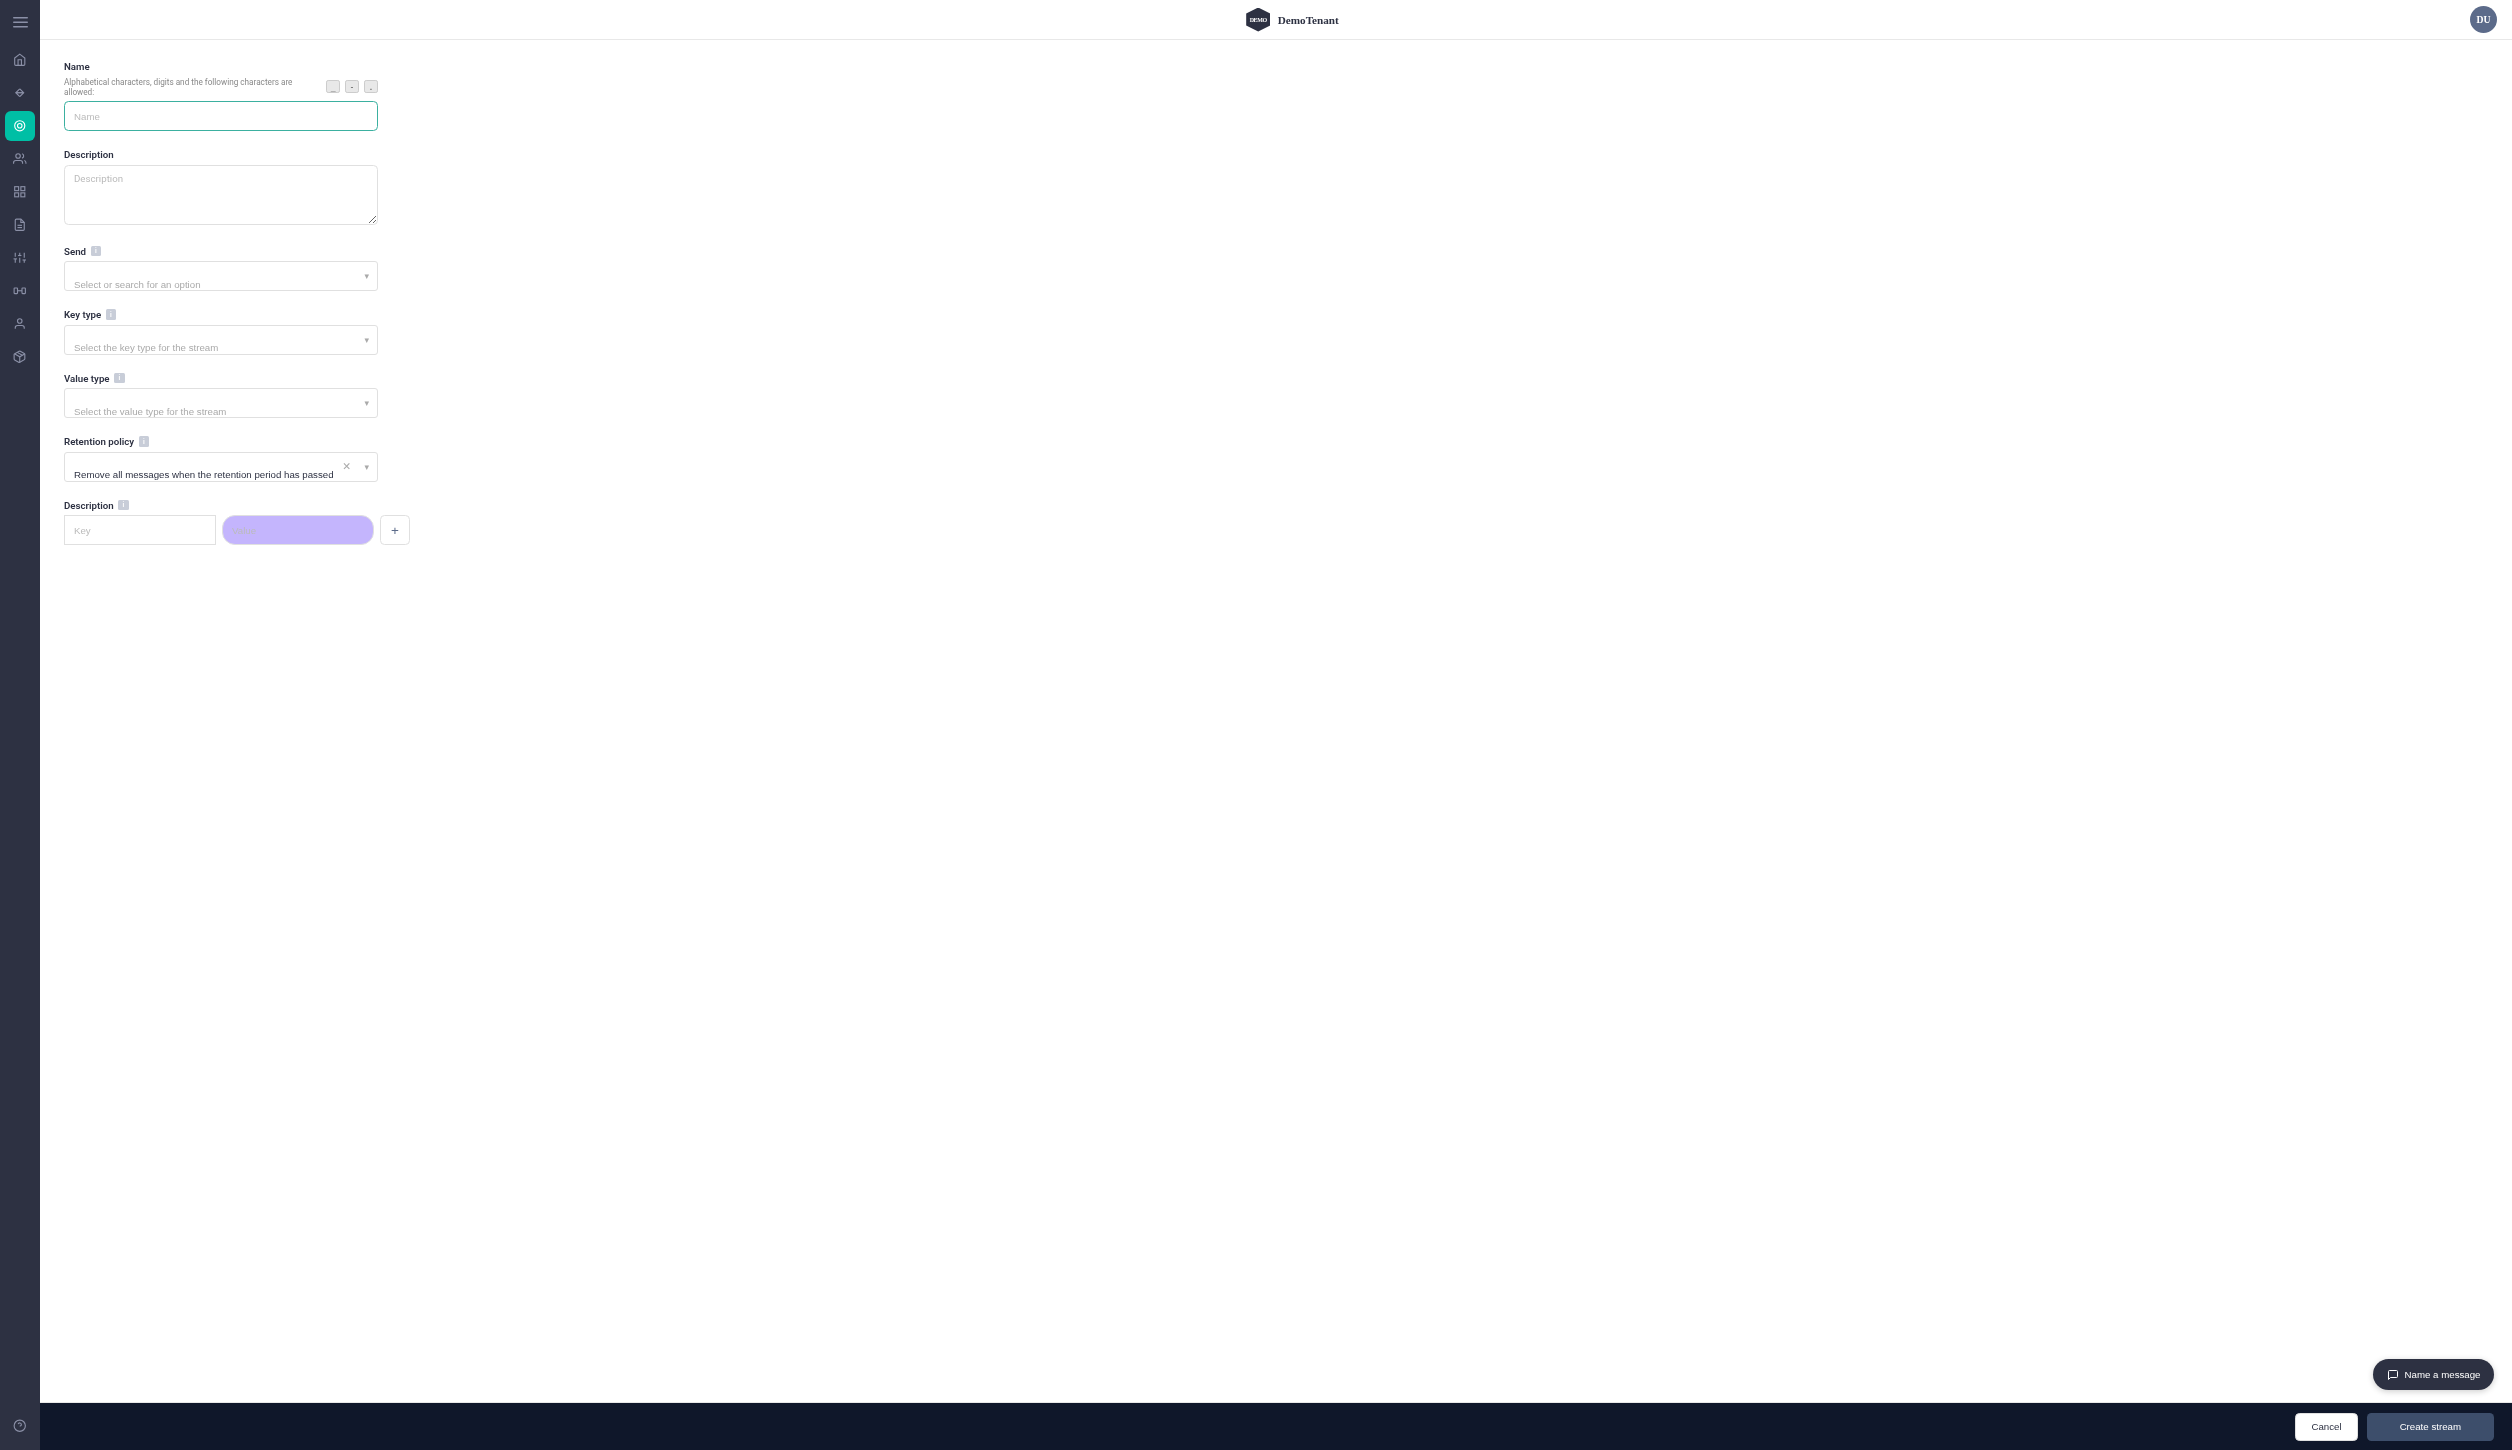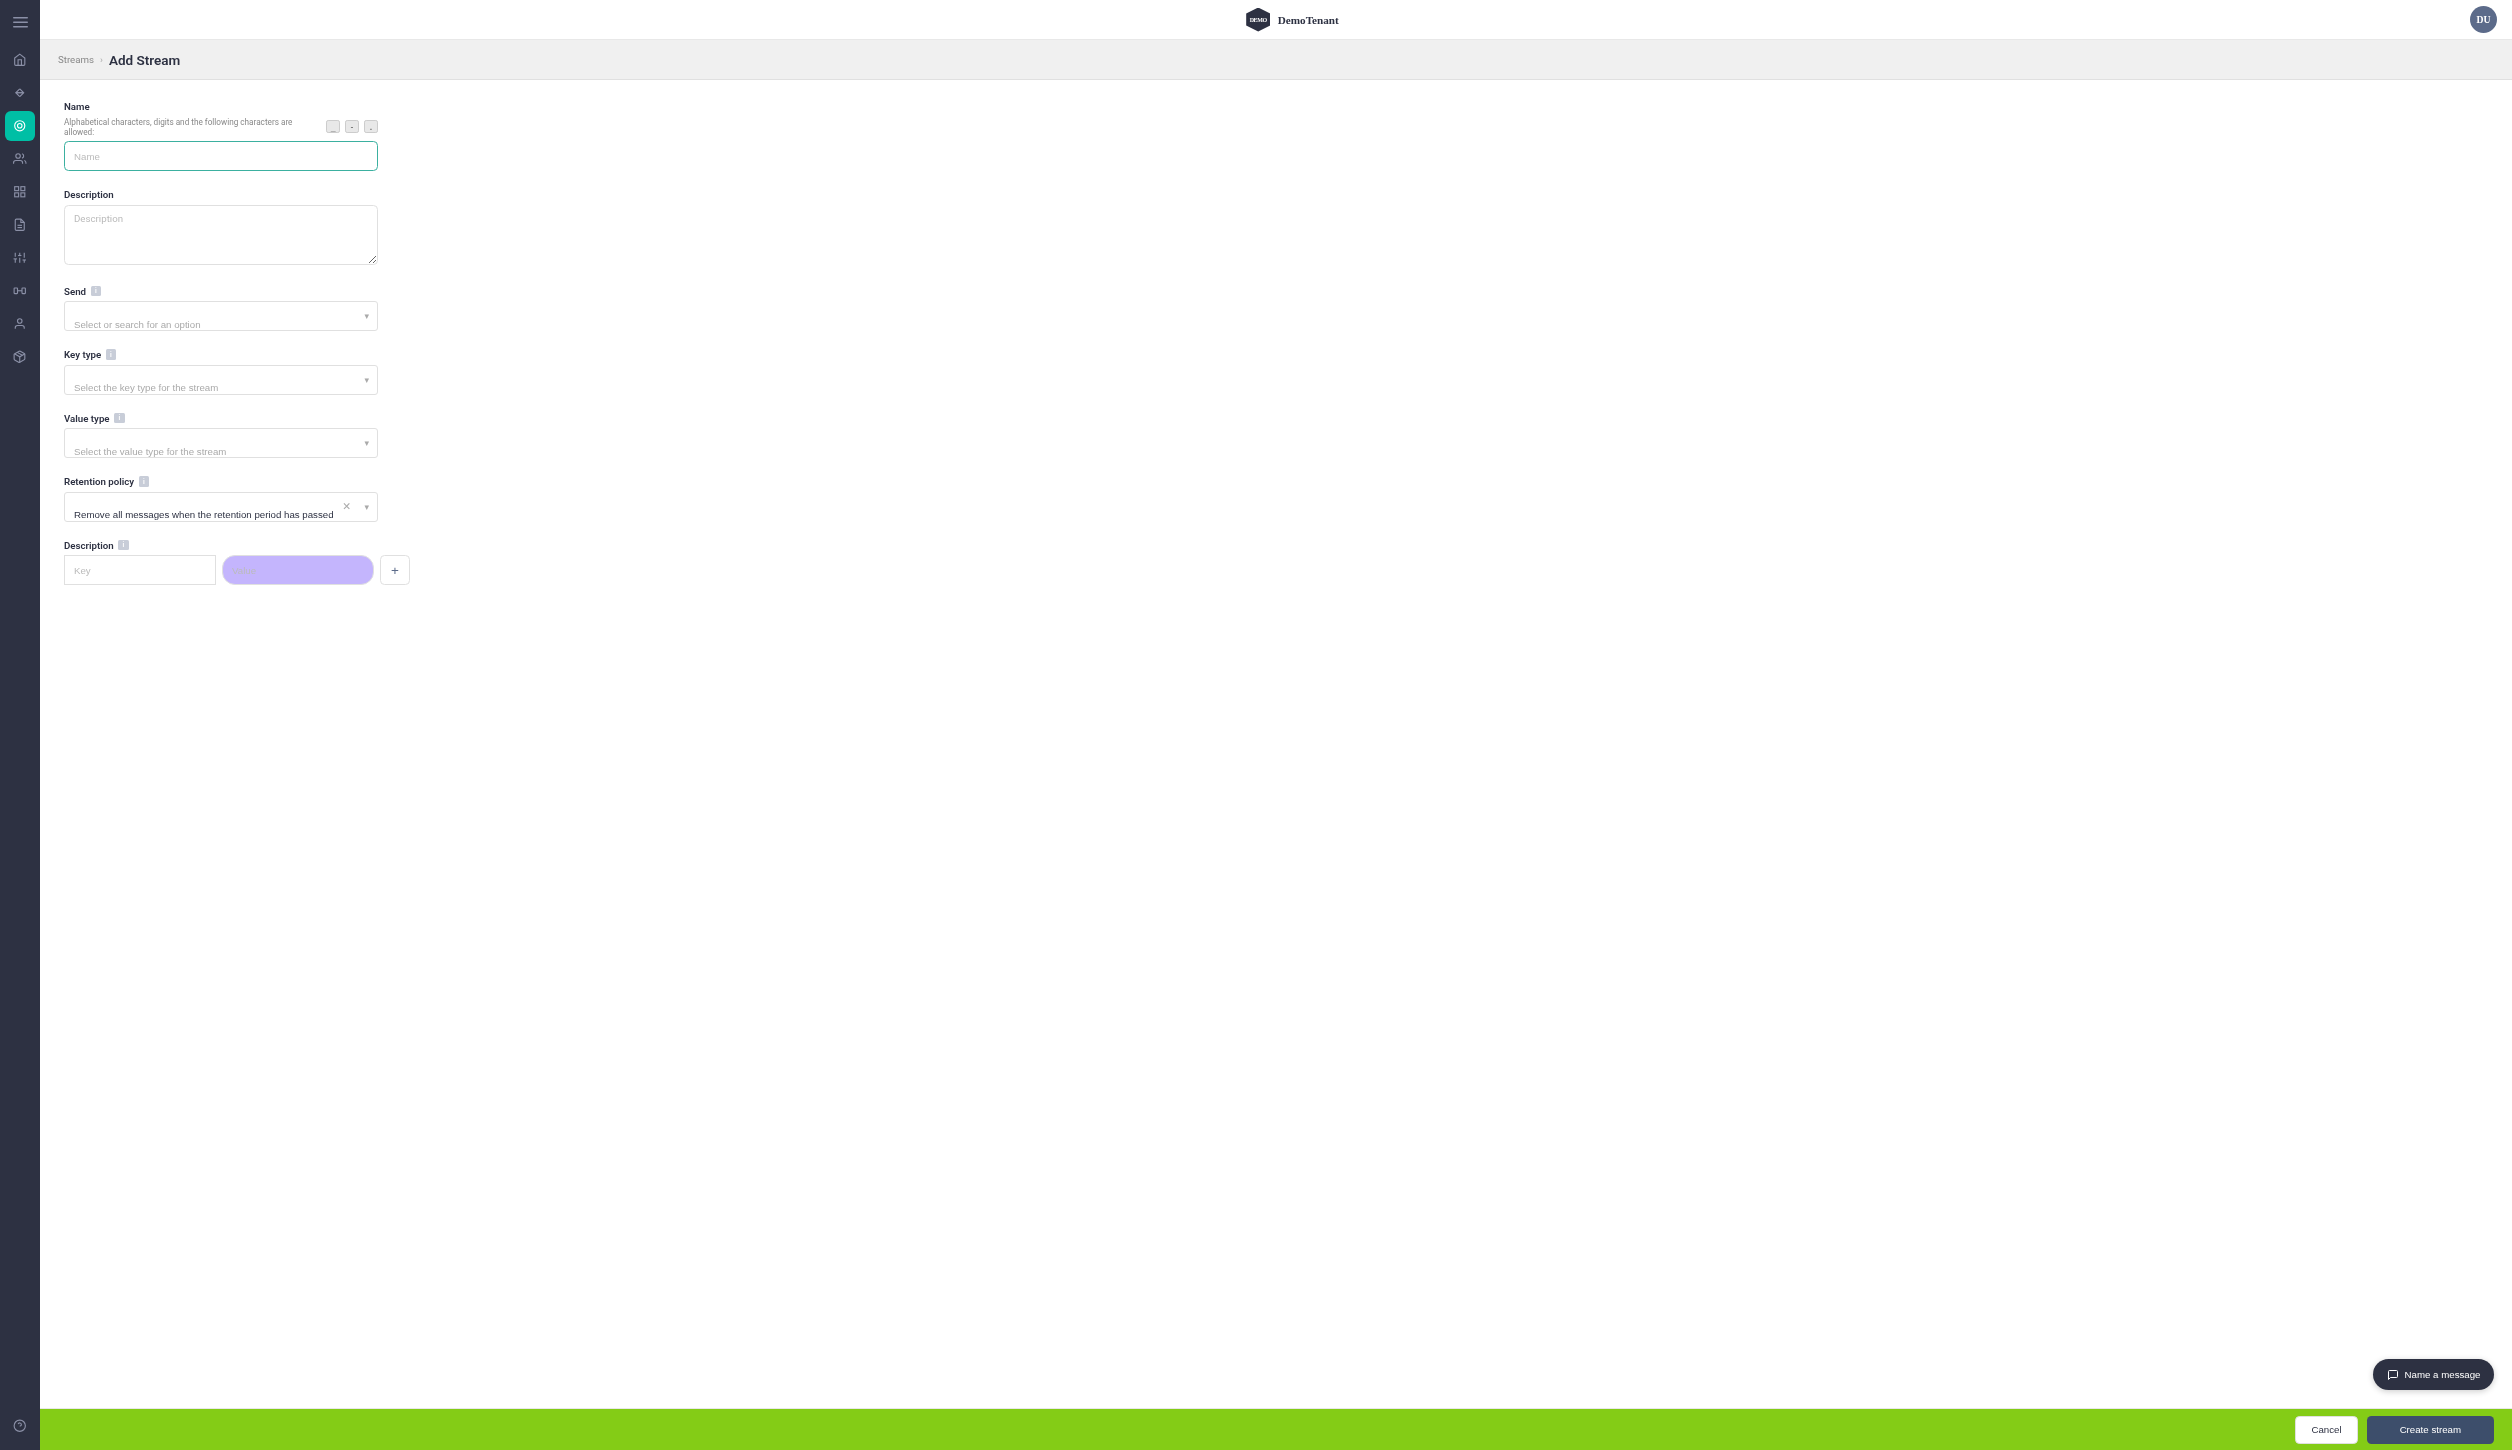--- a/index.html
+++ b/index.html
@@ -291,22 +291,22 @@
       align-items: center;
       justify-content: center;
       cursor: pointer;
       font-size: 13.5px;
       color: #5c6b8a;
       flex-shrink: 0;
     }
 
     
     .footer-bar {
-      height: 42px;
-      background: #84cc16;
+      height: 48px;
+      background: #0f172a;
       border-top: 0.7px solid #e8e8e8;
       display: flex;
       align-items: center;
       justify-content: flex-end;
       padding: 0 18px;
       gap: 9px;
       flex-shrink: 0;
     }
     .btn-cancel {
       height: 28px;
@@ -459,25 +459,20 @@
     <div style="width:60px;"></div>
     <div class="header-center">
       <div class="header-logo-badge">
         <span style="font-size:6px;font-weight:bold;letter-spacing:-0.4px;">DEMO</span>
       </div>
       <span class="header-tenant">DemoTenant</span>
     </div>
     <div class="header-avatar">DU</div>
   </div>
 
-  <div class="breadcrumb-bar">
-    <span class="breadcrumb-text">Streams</span>
-    <span class="breadcrumb-sep">›</span>
-    <span class="breadcrumb-current">Add Stream</span>
-  </div>
 
   <div class="content-area">
 
     <div class="form-group">
       <div class="form-label">
         <span>Name</span>
       </div>
       <div class="form-hint">
         <span>Alphabetical characters, digits and the following characters are allowed:</span>
         <span class="hint-badge">_</span>

